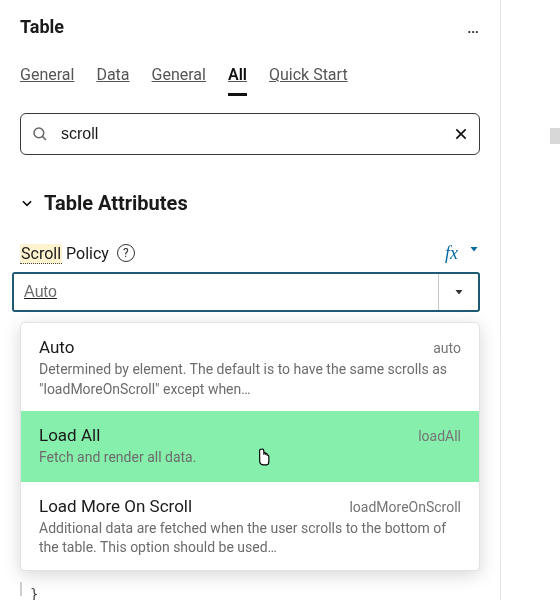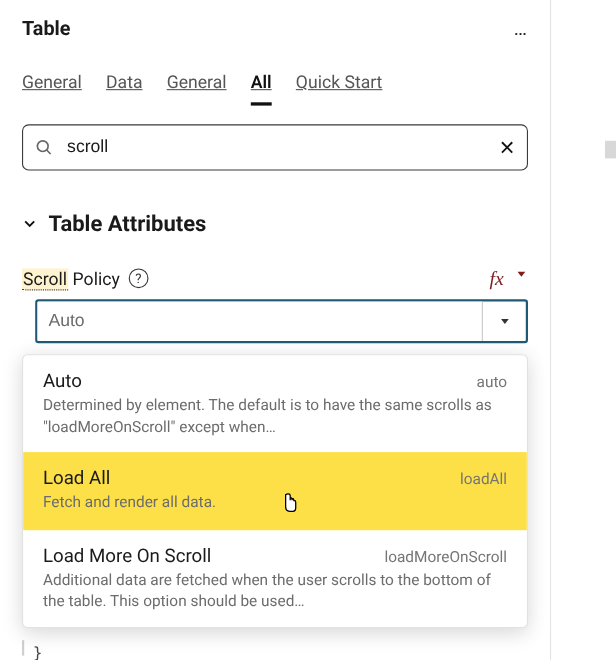--- a/index.html
+++ b/index.html
@@ -134,33 +134,34 @@
   .fieldlabel .help {
     width: 18px; height: 18px;
     border: 1.5px solid #333;
     border-radius: 50%;
     display: inline-flex; align-items: center; justify-content: center;
     font-size: 12px; line-height: 1;
     color: #333;
   }
   .fx {
     display: flex; align-items: flex-start; gap: 10px;
-    color: #7f1d1d;
+    color: #0369a1;
     font-style: italic;
     font-family: Georgia, "Times New Roman", serif;
     font-size: 18px;
     cursor: pointer;
   }
   .fx .caret {
     width: 12px; height: 12px;
   }
   
   .combowrap {
-    padding: 8px 20px 0 32px;
+    padding: 8px 20px 0 12px;
     position: relative;
+    text-decoration: underline;
   }
   .combo {
     display: flex;
     height: 40px;
     border: 2px solid #1e5a73;
     border-radius: 3px;
     overflow: hidden;
   }
   .combo input {
     flex: 1;
@@ -188,21 +189,21 @@
     box-shadow: 0 4px 18px rgba(0,0,0,0.16);
     overflow: hidden;
     z-index: 5;
   }
   .opt {
     padding: 14px 18px 14px 18px;
     cursor: pointer;
     position: relative;
   }
   .opt.hover {
-    background: #fde047;
+    background: #86efac;
   }
   .opt .otop {
     display: flex; justify-content: space-between; align-items: baseline;
   }
   .opt .oname {
     font-size: 17px; color: #1a1a1a;
   }
   .opt .oval {
     font-size: 14px; color: #757575;
   }

